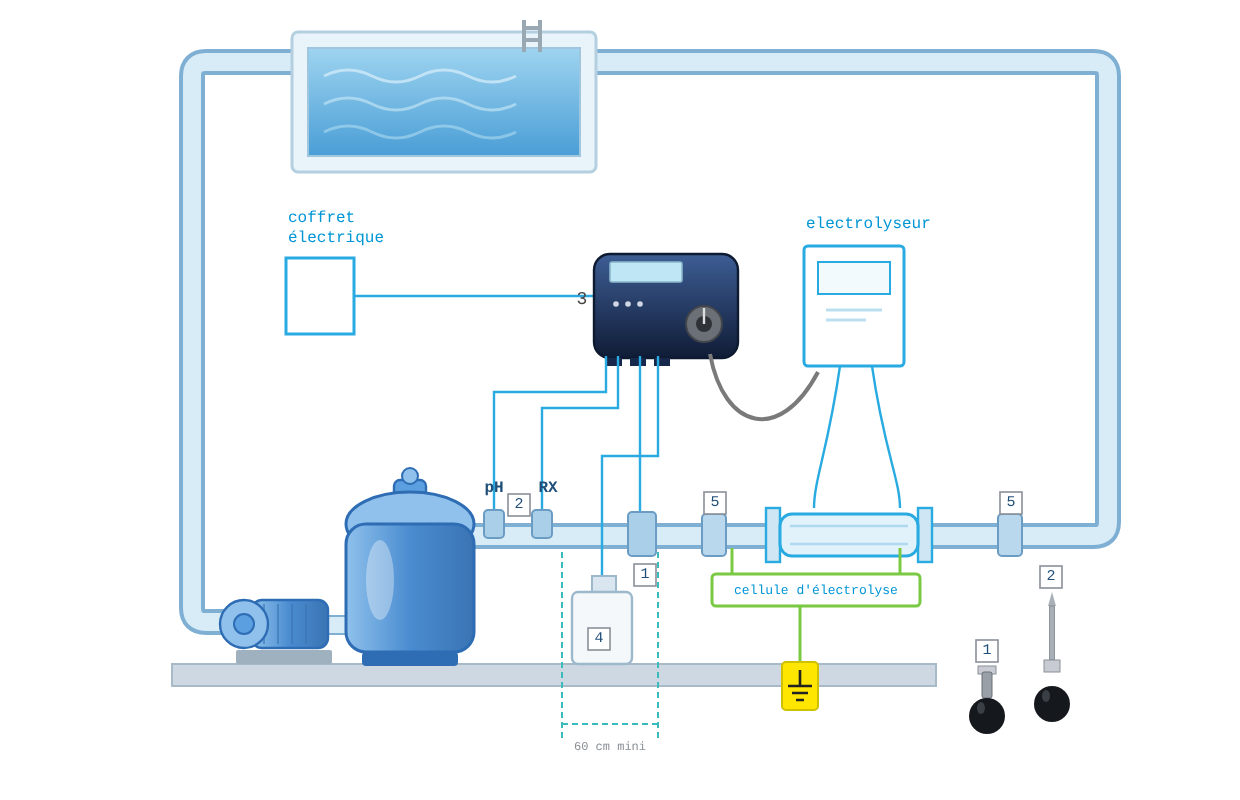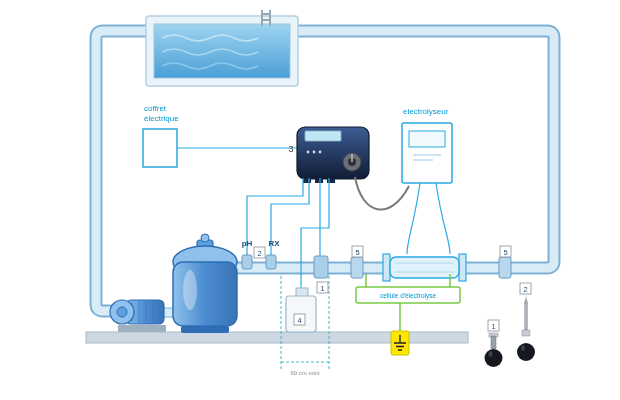--- a/index.html
+++ b/index.html
@@ -1,17 +1,17 @@
 <!DOCTYPE html>
 <html style="--pipe-stroke: #7fb0d4; --pipe-fill: #d8ecf8; --accent: #29abe2; --label-blue: #0096d6; --green: #7ac943; --yellow: #ffe600; --navy: #1f3a63;"><head>
 <meta charset="utf-8">
 <style>
   html,body{margin:0;padding:0;background:#fff;}
   .stage{position:relative;width:588px;height:400px;background:#fff;overflow:hidden;
-         font-family:Liberation Sans, sans-serif;}
+         font-family:Liberation Mono, monospace;}
   svg{display:block;}
   .pipe-outer{fill:none;stroke:var(--pipe-stroke);stroke-width:13;stroke-linejoin:round;stroke-linecap:round;}
   .pipe-inner{fill:none;stroke:var(--pipe-fill);stroke-width:9;stroke-linejoin:round;stroke-linecap:round;}
   .wire{fill:none;stroke:var(--accent);stroke-width:1.2;}
   .greenwire{fill:none;stroke:var(--green);stroke-width:1.5;}
   .cable{fill:none;stroke:#7a7a7a;stroke-width:2;}
   .dash{fill:none;stroke:#3bbcbc;stroke-width:1;stroke-dasharray:3 2;}
   .lbl{font-size:8px;fill:var(--label-blue);}
   .lbl-cell{font-size:6.5px;fill:var(--label-blue);text-anchor:middle;dominant-baseline:central;}
   .phrx{font-size:8px;font-weight:bold;fill:#1f4e79;text-anchor:middle;}

